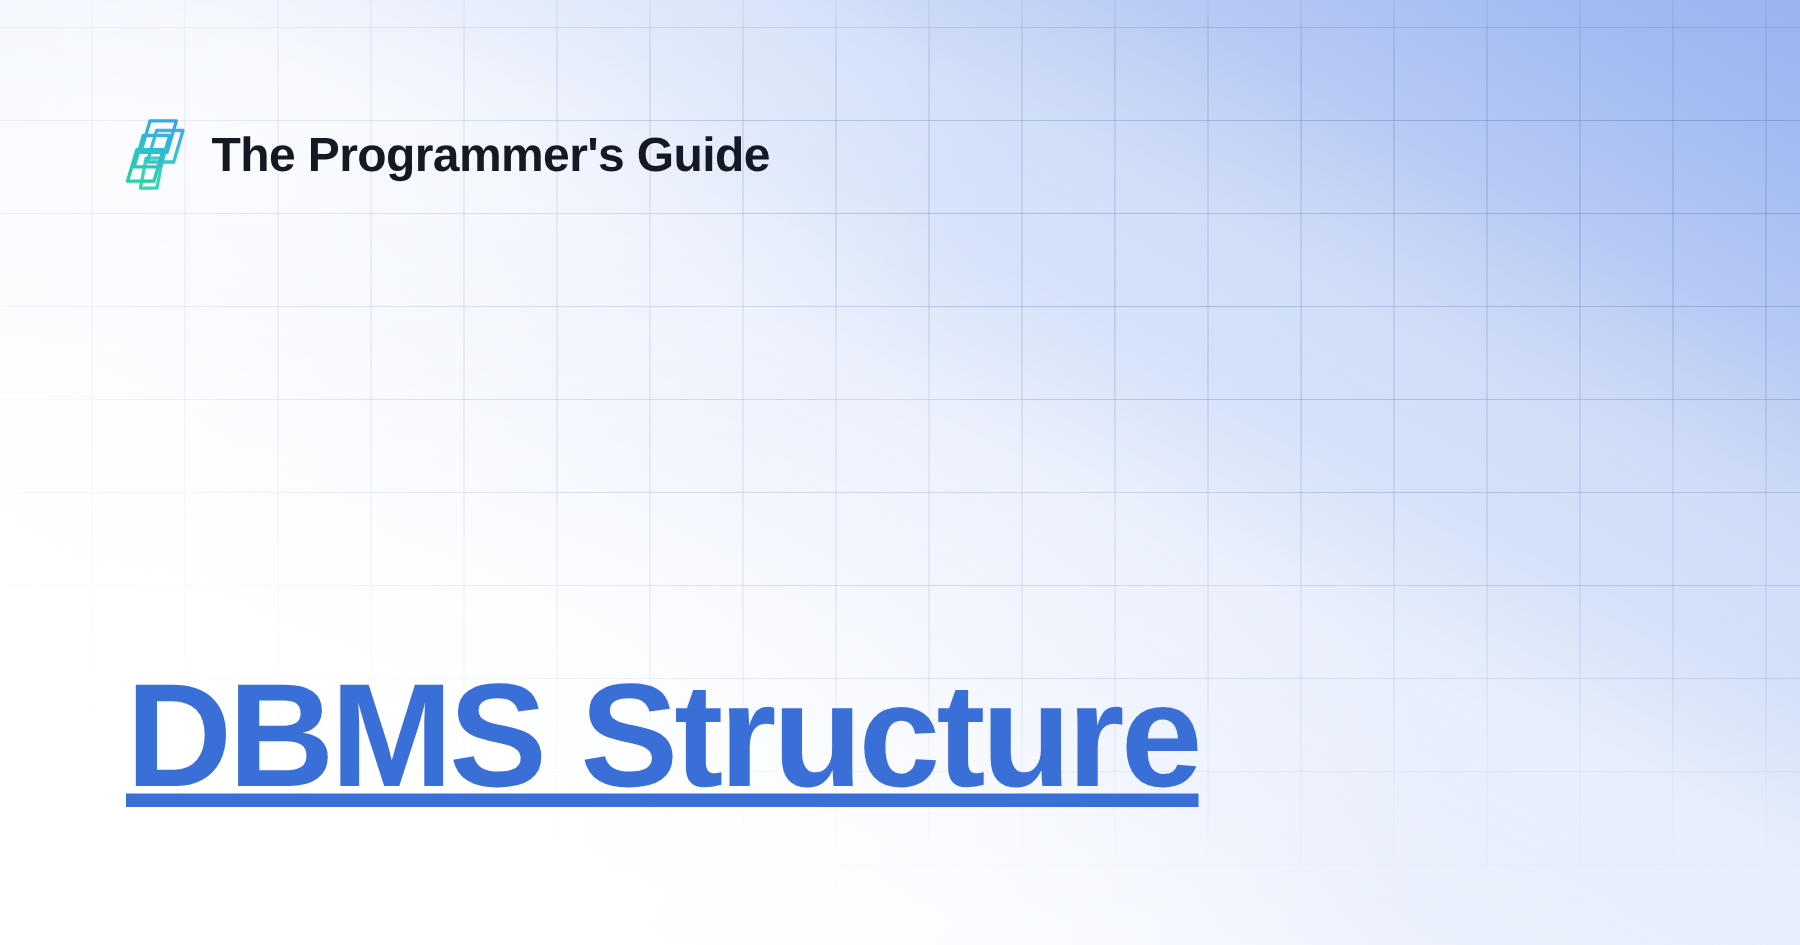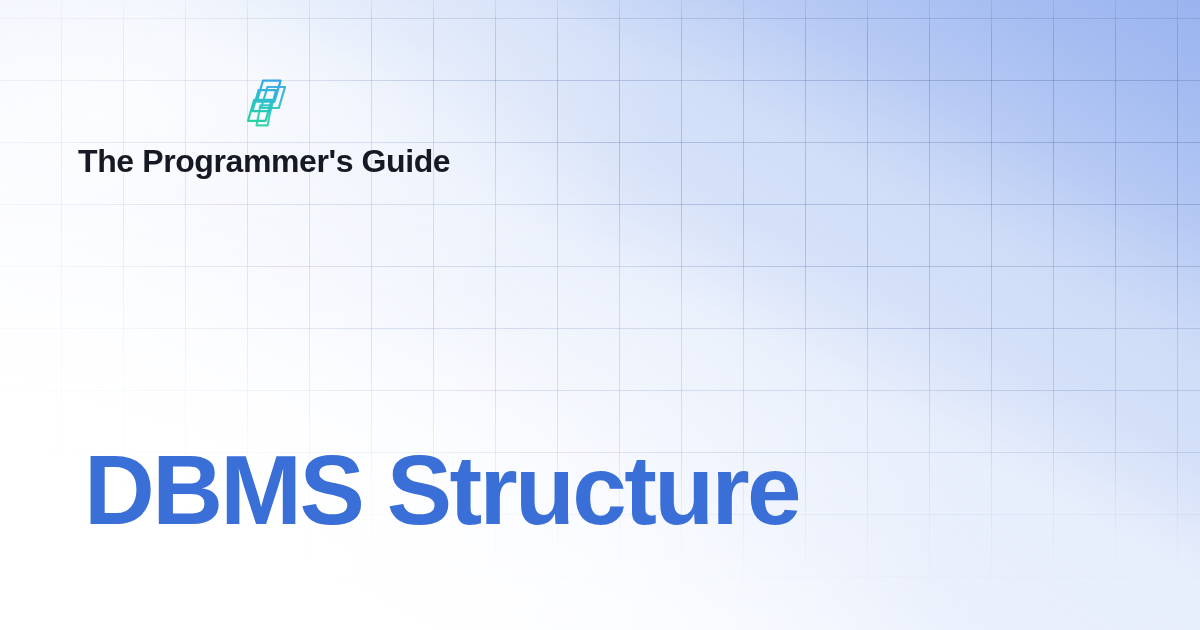--- a/index.html
+++ b/index.html
@@ -93,21 +93,20 @@
     height: 100%;
   }
 
   .brand {
     position: absolute;
     left: 78px;
     top: 78px;
     display: flex;
     align-items: center;
     gap: 17px;
-    flex-direction: column;
   }
 
   .brand-logo {
     width: 46px;
     height: 50px;
     display: block;
     flex: none;
   }
 
   .brand-name {
@@ -123,20 +122,21 @@
     position: absolute;
     left: 84px;
     bottom: 88px;
     max-width: 1010px;
     font-size: 98px;
     font-weight: 700;
     letter-spacing: -2.6px;
     line-height: 1.04;
     color: #3a6fd8;
     margin: 0;
+    text-decoration: underline;
   }
 </style>
 </head>
 <body>
 
 <div class="og-card">
 
   <div class="bg-gradient"></div>
   <div class="bg-bloom"></div>
   <div class="bg-grid"></div>

